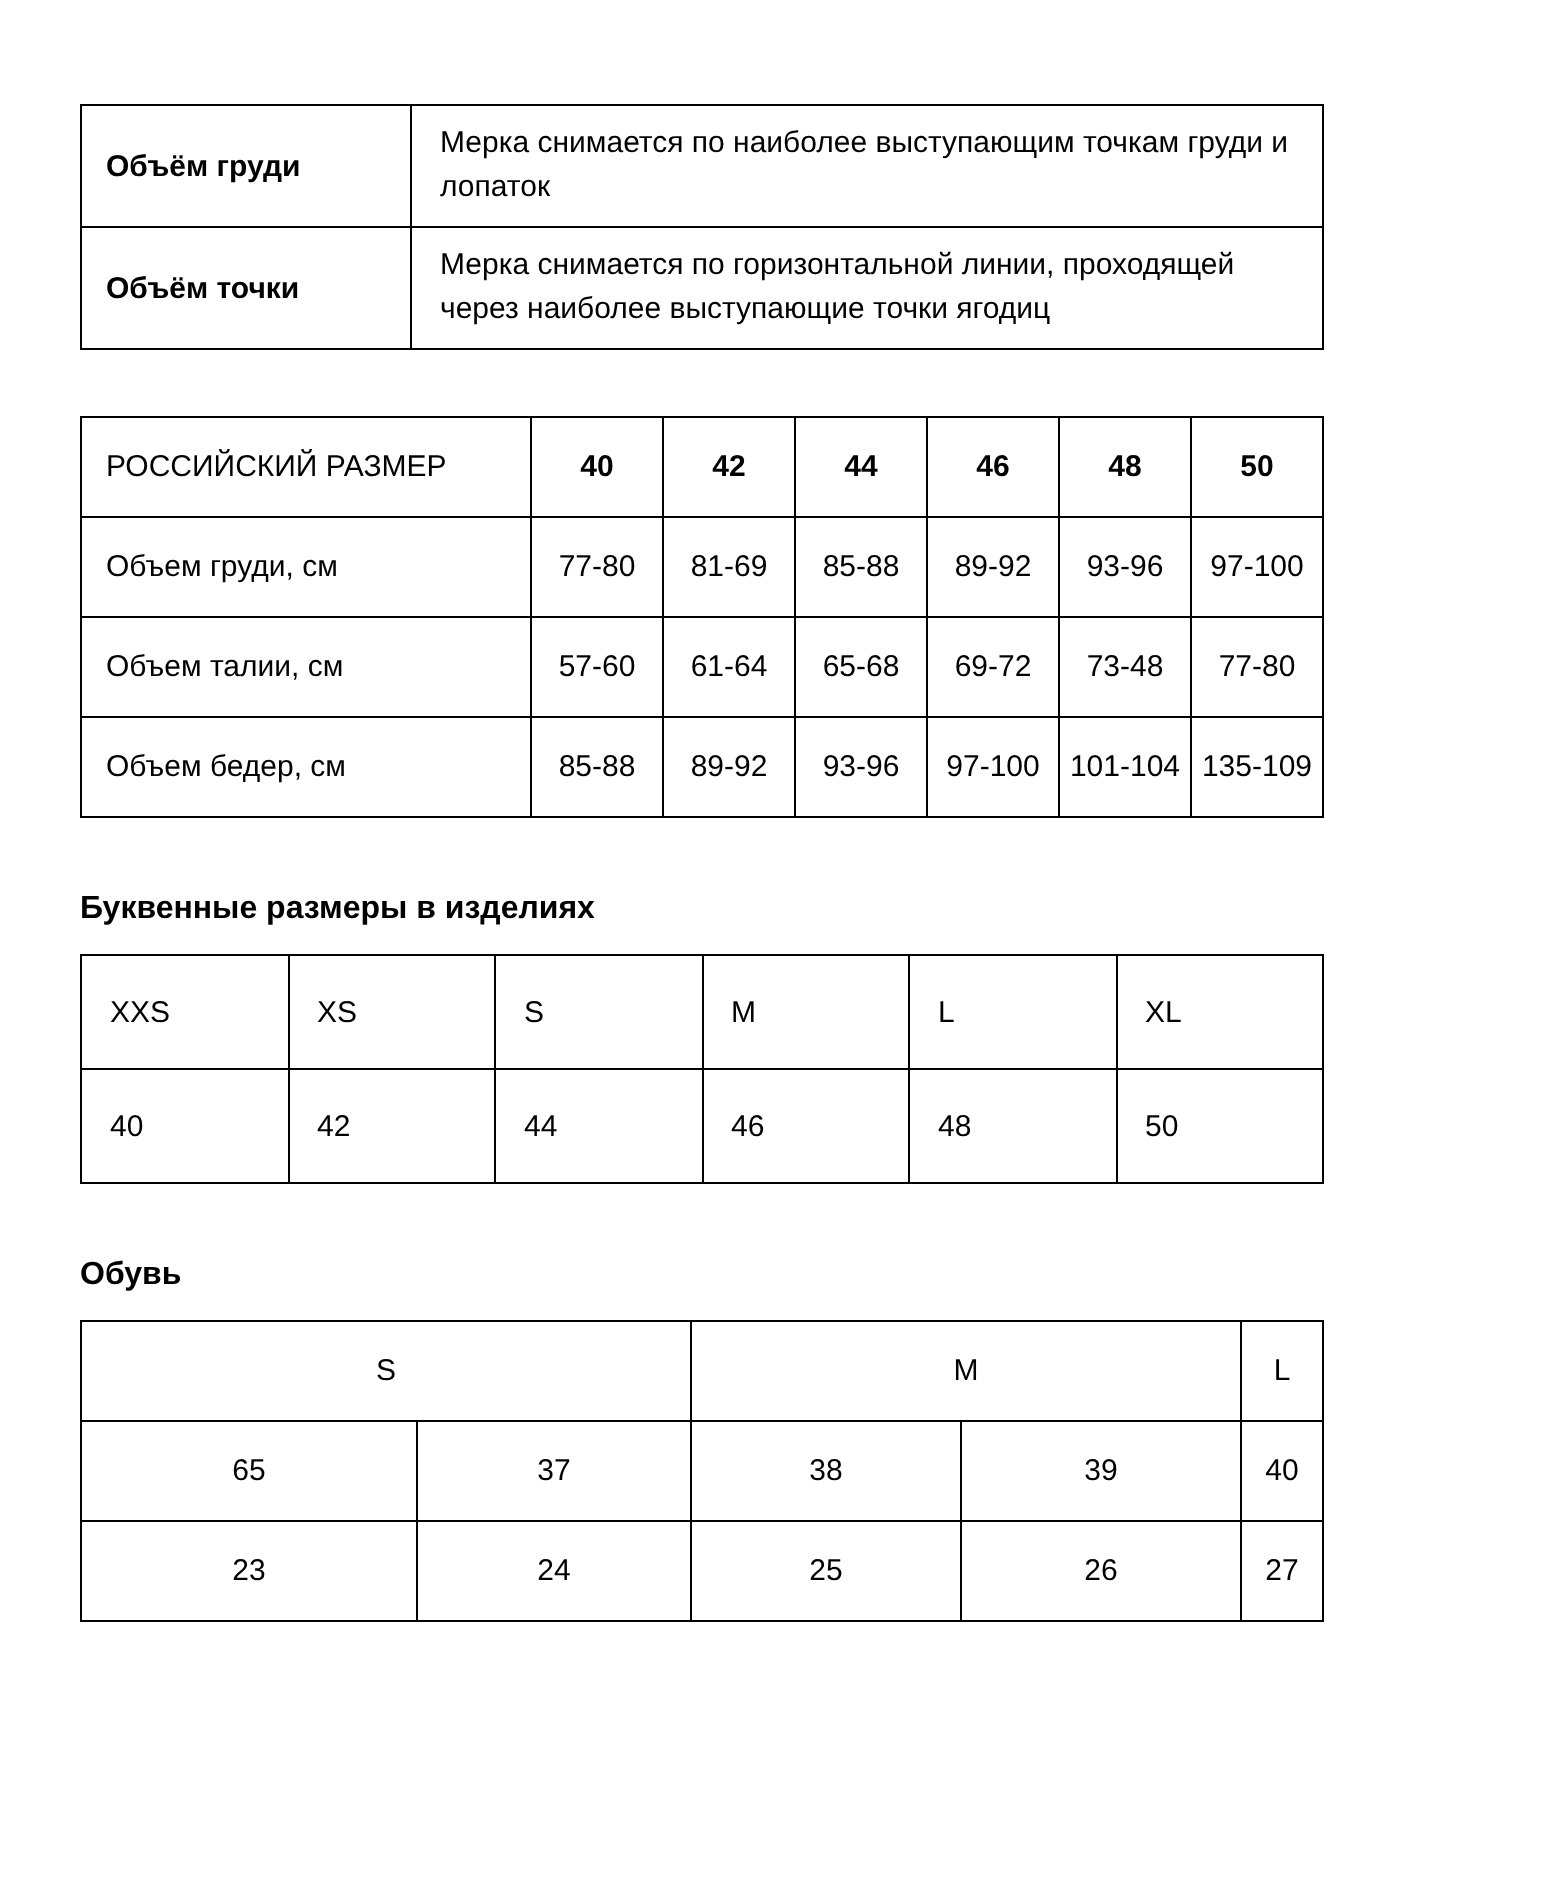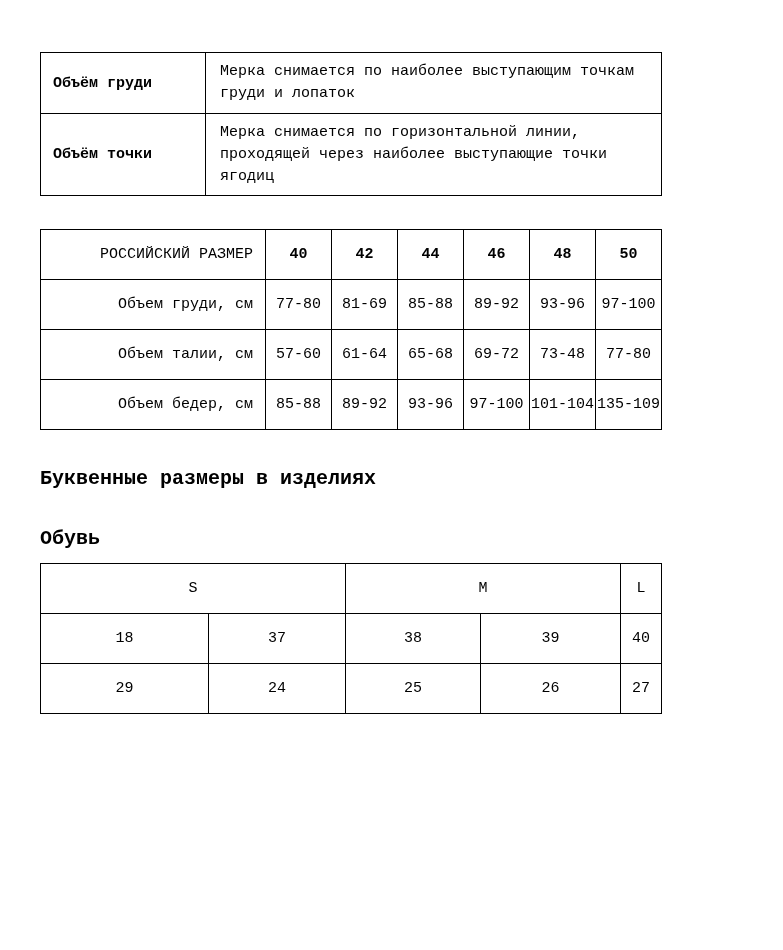--- a/index.html
+++ b/index.html
@@ -3,40 +3,40 @@
 <meta charset="utf-8">
 <style>
   * { box-sizing: border-box; margin: 0; padding: 0; }
   html, body {
     width: 783px;
     background: #ffffff;
     color: #000000;
     font-family: "Liberation Sans", sans-serif;
   }
   body { height: 950px; overflow: hidden; }
-  .page { padding: 52px 43px 0 40px; width: 705px; font-family: Liberation Mono, monospace; }
+  .page { padding: 52px 43px 0 40px; width: 705px; }
 
   table { border-collapse: collapse; width: 100%; table-layout: fixed; }
   td { border: 1px solid #000; font-size: 15px; vertical-align: middle; }
 
   
   .t1 td { height: 61px; }
   .t1 .t1-label { font-weight: bold; padding: 8px 12px; }
   .t1 .t1-desc  { padding: 8px 14px; line-height: 1.45; }
 
   
   .t2 { margin-top: 33px; }
   .t2 td { height: 50px; }
-  .t2 .t2-label { padding: 8px 12px; text-align: right; }
+  .t2 .t2-label { padding: 8px 12px; text-align: left; }
   .t2 .t2-num   { text-align: center; }
   .t2 .hdr-num  { font-weight: bold; }
 
   
   .section-title {
-    font-size: 20px;
+    font-size: 16px;
     font-weight: bold;
     margin-top: 37px;
     margin-bottom: 13px;
   }
 
   
   .t3 td { height: 57px; padding: 8px 14px; text-align: left; }
 
   
   .t4 td { height: 50px; text-align: center; }
@@ -108,46 +108,74 @@
       <td class="t2-num">93-96</td>
       <td class="t2-num">97-100</td>
       <td class="t2-num">101-104</td>
       <td class="t2-num">135-109</td>
     </tr>
   </tbody>
     </table>
 
   <div class="section-title">Буквенные размеры в изделиях</div>
 
+  <table class="t3">
+    <colgroup>
+        <col>
+        <col>
+        <col>
+        <col>
+        <col>
+        <col>
+      </colgroup>
+    <tbody>
+        <tr>
+      <td>XXS</td>
+      <td>XS</td>
+      <td>S</td>
+      <td>M</td>
+      <td>L</td>
+      <td>XL</td>
+    </tr>
+    <tr>
+      <td>40</td>
+      <td>42</td>
+      <td>44</td>
+      <td>46</td>
+      <td>48</td>
+      <td>50</td>
+    </tr>
+  </tbody>
+    </table>
 
   <div class="section-title">Обувь</div>
 
   <table class="t4">
     <colgroup>
       <col style="width:168px">
         <col style="width:137px">
         <col style="width:135px">
         <col style="width:140px">
         <col>
     </colgroup>
     <tbody>
         <tr>
       <td colspan="2">S</td>
       <td colspan="2">M</td>
       <td>L</td>
     </tr>
     <tr>
-      <td>18</td>
+      <td>65</td>
       <td>37</td>
       <td>38</td>
       <td>39</td>
       <td>40</td>
     </tr>
     <tr>
-      <td>29</td>
+      <td>23</td>
       <td>24</td>
       <td>25</td>
       <td>26</td>
       <td>27</td>
     </tr>
   </tbody>
     </table>
 
 </div>
 

